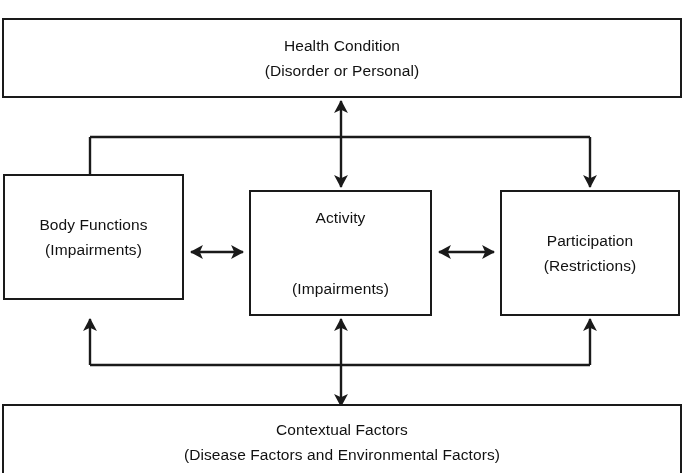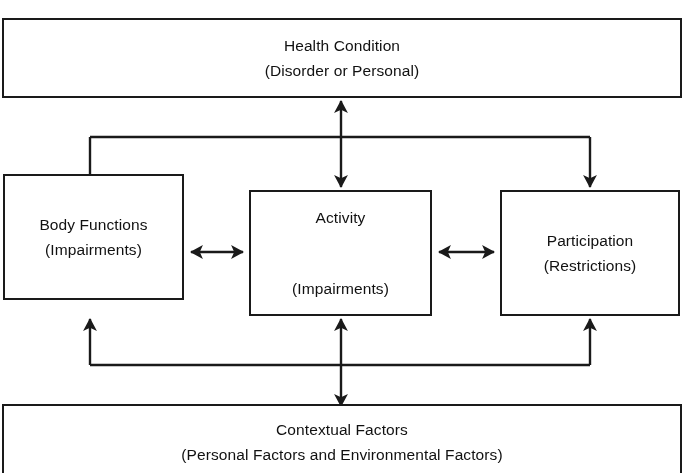--- a/index.html
+++ b/index.html
@@ -121,16 +121,16 @@
     <span class="node-line">(Impairments)</span>
   </div>
 
   <div class="node-box" id="box-participation">
     <span class="node-line">Participation</span>
     <span class="node-line">(Restrictions)</span>
   </div>
 
   <div class="node-box" id="box-contextual-factors">
     <span class="node-line">Contextual Factors</span>
-    <span class="node-line">(Personal Factors and Environmental Factors)</span>
+    <span class="node-line">(Disease Factors and Environmental Factors)</span>
   </div>
 
 </div>
 
 </body></html>

